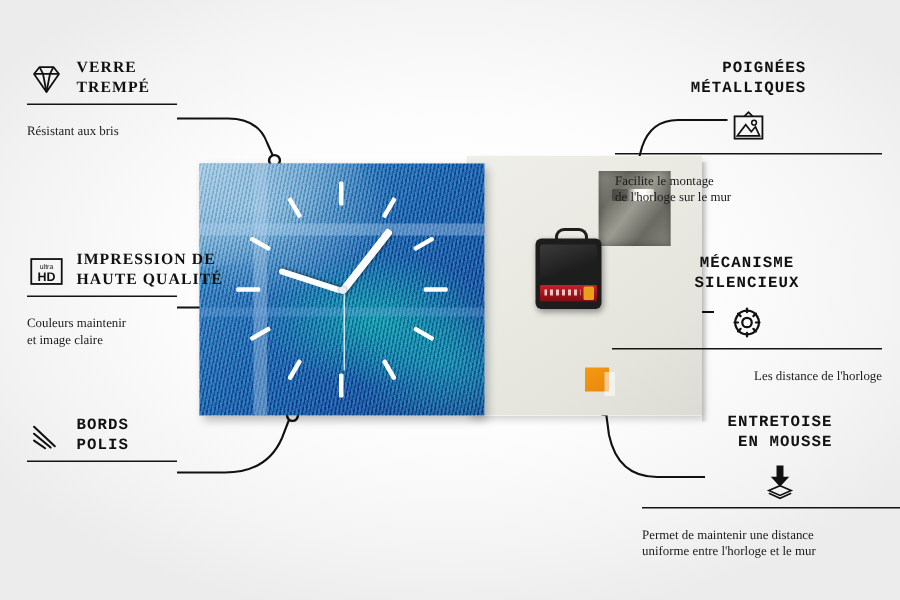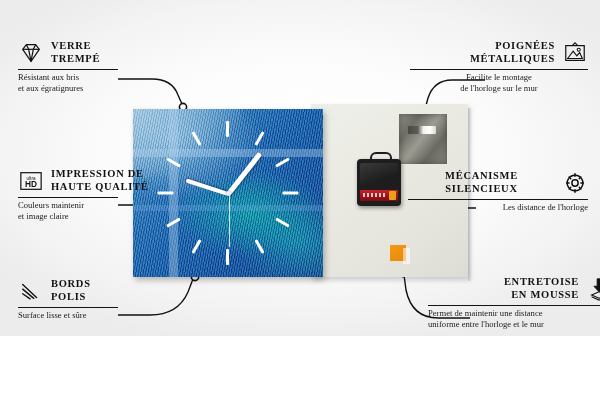--- a/index.html
+++ b/index.html
@@ -2,21 +2,21 @@
 <html><head>
 <meta charset="utf-8">
 <style>
   html,body{margin:0;padding:0;}
   body{
     width:600px;height:400px;overflow:hidden;
     font-family:"Liberation Serif",serif;
     background:#ffffff;
   }
   .stage{
-    position:relative;width:600px;height:336px;
+    position:relative;width:600px;height:400px;
     background:
       radial-gradient(ellipse 62% 58% at 50% 46%, #ffffff 0%, #fdfdfd 45%, #f4f4f4 78%, #ececed 100%);
     overflow:hidden;
   }
   
   .wires{position:absolute;left:0;top:0;width:600px;height:400px;pointer-events:none;}
 
   
   .product{
     position:absolute;left:133px;top:104px;width:335px;height:176px;
@@ -118,34 +118,34 @@
   .feat.left .head{justify-content:flex-end;flex-direction:row;}
   .feat.right .head{justify-content:flex-start;}
   .feat .title{
     font-size:10.5px;font-weight:bold;letter-spacing:.7px;color:#111;
     line-height:12.5px;text-transform:uppercase;
   }
   .feat.left .title{text-align:left;}
   .feat.right .title{text-align:right;}
   .feat .rule{height:1.4px;background:#141414;margin-top:4px;}
   .feat .sub{
-    font-size:8.6px;color:#1b1b1b;line-height:10.6px;margin-top:2px;
+    font-size:8.6px;color:#1b1b1b;line-height:10.6px;margin-top:12px;
   }
   .ico{width:26px;height:24px;flex:0 0 26px;display:block;}
 
   
   #f-verre   {left:18px; top:40px;  width:175px;}
   #f-impr    {left:18px; top:168px; width:175px;}
-  #f-bords   {left:18px; top:278px; width:175px;}
+  #f-bords   {left:18px; top:278px; width:175px;font-family:Liberation Mono, monospace;}
   #f-poign   {left:410px;top:40px;  width:178px;}
   #f-meca    {left:408px;top:170px; width:180px;}
   #f-entr    {left:428px;top:276px; width:184px;}
 
   .feat.left  .head{flex-direction:row;justify-content:flex-start;}
-  .feat.right .head{flex-direction:row;justify-content:flex-end;}
+  .feat.right .head{flex-direction:column;justify-content:flex-end;font-family:Liberation Mono, monospace;}
 </style>
 </head>
 <body>
 
 <div class="stage">
 
   <svg class="wires" viewBox="0 0 600 400">
     <g fill="none" stroke="#111111" stroke-width="1.4">
 
       <path d="M118,79 L152,79 Q172,79 178,95 L182,104"></path>
@@ -224,21 +224,20 @@
         </g>
       </svg>
       <div class="title">
         <div>VERRE</div>
         <div>TREMPÉ</div>
       </div>
     </div>
     <div class="rule" style="width:100px;"></div>
     <div class="sub">
       <div>Résistant aux bris</div>
-      <div>et aux égratignures</div>
     </div>
   </div>
 
   <div class="feat left" id="f-impr">
     <div class="head">
       <svg class="ico" viewBox="0 0 28 26">
         <rect x="3" y="4" width="22" height="18" fill="none" stroke="#111" stroke-width="1.3"></rect>
         <text x="14" y="11.5" font-family="Liberation Sans, sans-serif" font-size="5" text-anchor="middle" fill="#111">ultra</text>
         <text x="14" y="19.5" font-family="Liberation Sans, sans-serif" font-size="9" font-weight="bold" text-anchor="middle" fill="#111">HD</text>
       </svg>
@@ -262,40 +261,37 @@
             <path d="M5,11 L17,21"></path>
             <path d="M5,16 L13,21.5"></path>
         </g>
       </svg>
       <div class="title">
         <div>BORDS</div>
         <div>POLIS</div>
       </div>
     </div>
     <div class="rule" style="width:100px;"></div>
-    <div class="sub">
-      <div>Surface lisse et sûre</div>
-    </div>
   </div>
 
   <div class="feat right" id="f-poign">
     <div class="head">
       <div class="title" style="flex:1;">
         <div>POIGNÉES</div>
         <div>MÉTALLIQUES</div>
       </div>
       <svg class="ico" viewBox="0 0 28 26">
         <path d="M11,5 L14,2 L17,5" fill="none" stroke="#111" stroke-width="1.3"></path>
         <rect x="4" y="5" width="20" height="16" fill="none" stroke="#111" stroke-width="1.3"></rect>
         <path d="M6,19 L12,11 L16,16 L19,12.5 L22,19 Z" fill="none" stroke="#111" stroke-width="1.2"></path>
         <circle cx="18" cy="9.5" r="1.7" fill="none" stroke="#111" stroke-width="1.1"></circle>
       </svg>
     </div>
     <div class="rule" style="width:178px;margin-left:0;"></div>
-    <div class="sub" style="text-align:center;">
+    <div class="sub" style="text-align:left;">
       <div>Facilite le montage</div>
       <div>de l'horloge sur le mur</div>
     </div>
   </div>
 
   <div class="feat right" id="f-meca">
     <div class="head">
       <div class="title" style="flex:1;text-align:center;">
         <div>MÉCANISME</div>
         <div>SILENCIEUX</div>

